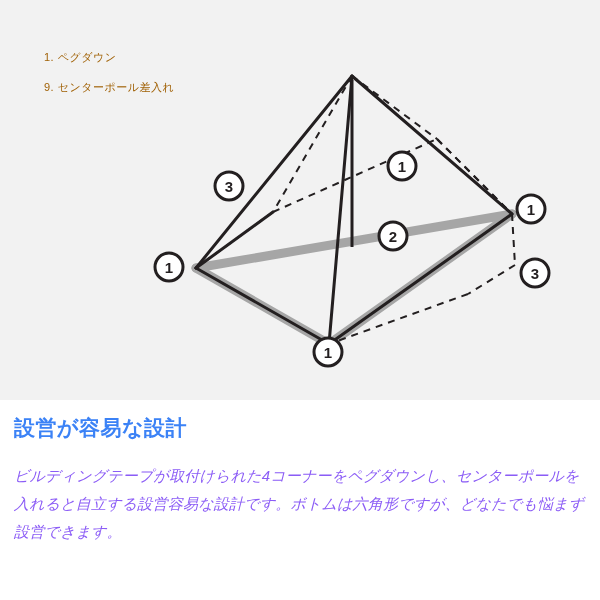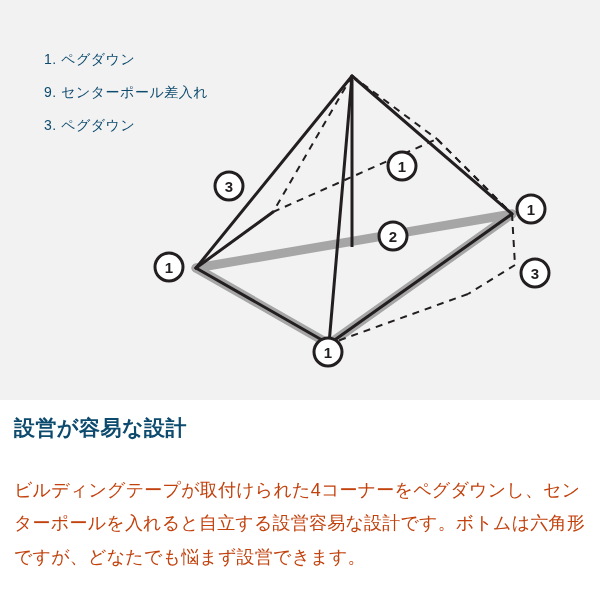--- a/index.html
+++ b/index.html
@@ -35,46 +35,47 @@
     top: 0;
     display: block;
   }
   .steps {
     position: absolute;
     left: 44px;
     top: 52px;
     width: 330px;
   }
   .steps .step {
-    font-size: 14px;
+    font-size: 11px;
     line-height: 1.0;
-    color: #0c4a6e;
+    color: #a16207;
     margin-bottom: 19px;
     white-space: nowrap;
     letter-spacing: 0.5px;
   }
   .caption {
     position: absolute;
     left: 14px;
     top: 414px;
     width: 572px;
   }
   .caption h2 {
-    margin: 0 0 32px 0;
+    margin: 0 0 20px 0;
     font-size: 21px;
     font-weight: bold;
     letter-spacing: 0.5px;
-    color: #0c4a6e;
+    color: #3b82f6;
   }
   .caption p {
     margin: 0;
-    font-size: 18px;
+    font-size: 15px;
     line-height: 1.85;
     letter-spacing: 0.2px;
-    color: #c2410c;
+    color: #8b5cf6;
+    font-style: italic;
   }
   .badge-text {
     font-family: "Liberation Sans", sans-serif;
     font-size: 15px;
     font-weight: bold;
     fill: #231f20;
   }
 </style>
 </head>
 <body>
@@ -144,21 +145,20 @@
         <g>
           <circle cx="328" cy="352" r="14" fill="#ffffff" stroke="#231f20" stroke-width="3"></circle>
           <text class="badge-text" x="328" y="358" text-anchor="middle">1</text>
         </g>
       </g>
     </svg>
 
     <div class="steps">
       <div class="step">1. ペグダウン</div>
       <div class="step">9. センターポール差入れ</div>
-      <div class="step">3. ペグダウン</div>
     </div>
 
   </div>
 
   <div class="caption">
     <h2>設営が容易な設計</h2>
     <p>ビルディングテープが取付けられた4コーナーをペグダウンし、センターポールを入れると自立する設営容易な設計です。ボトムは六角形ですが、どなたでも悩まず設営できます。</p>
   </div>
 
 </div>

